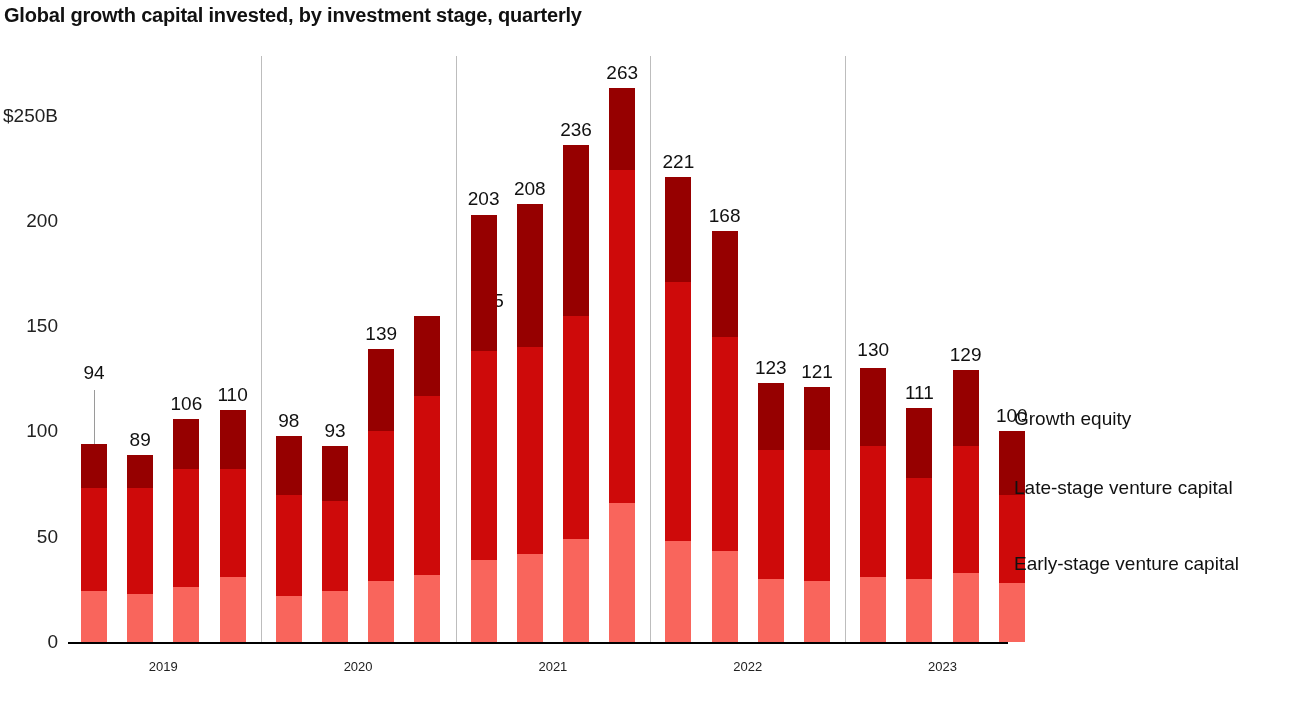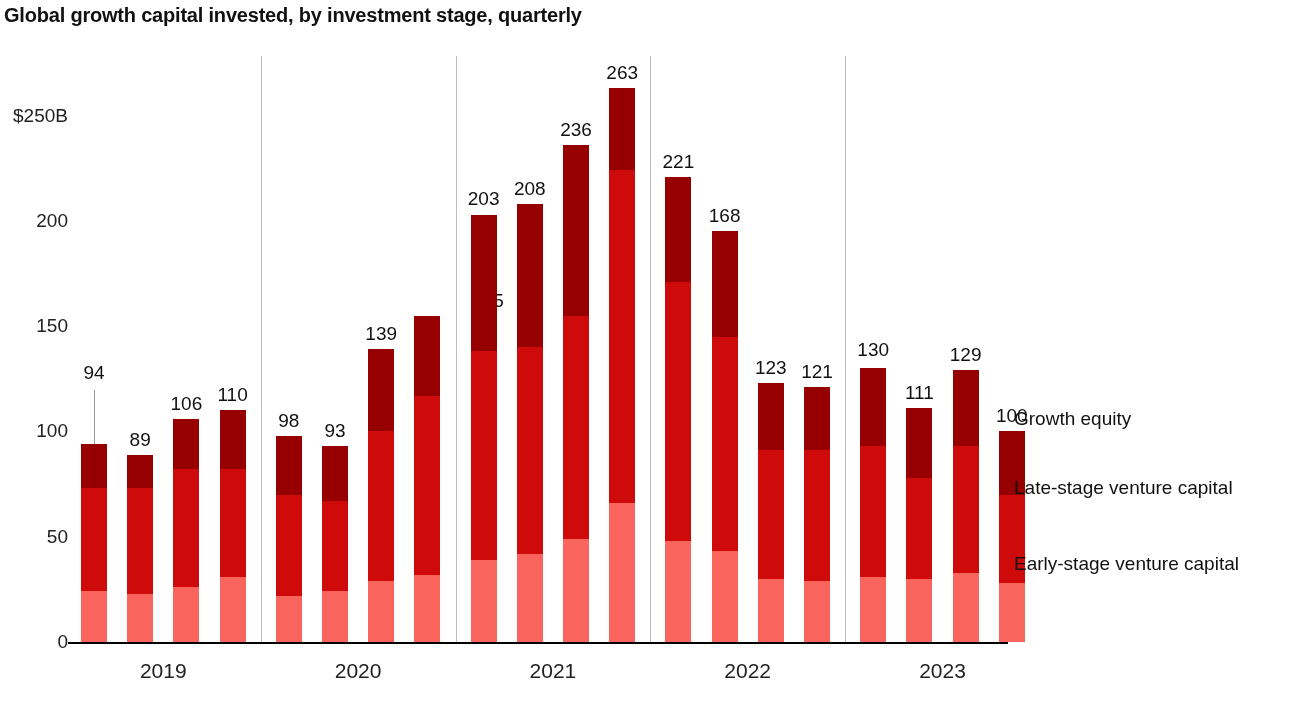--- a/index.html
+++ b/index.html
@@ -13,21 +13,21 @@
     position:absolute;left:4px;top:4px;
     font-size:20px;font-weight:bold;letter-spacing:-0.2px;
     color:#111;white-space:nowrap;
   }
   
   #plot{
     position:absolute;left:68px;top:56px;
     width:940px;height:530px;
   }
   .ytick{
-    position:absolute;right:100%;
+    position:absolute;right:100%;margin-right:10px;
     transform:translateY(-50%);
     font-size:19px;color:#222;white-space:nowrap;text-align:right;
   }
   .sep{
     position:absolute;top:0;bottom:0;width:1px;background:#bdbdbd;
   }
   #baseline{
     position:absolute;left:0;width:940px;height:2px;background:#000;
     top:586px;
   }
@@ -37,21 +37,21 @@
   .seg{width:100%;display:block;}
   .barlabel{
     position:absolute;font-size:19px;color:#111;
     transform:translateX(-50%);white-space:nowrap;
   }
   #needle{
     position:absolute;width:1px;background:#9a9a9a;
   }
   
   .xlabel{
-    position:absolute;font-size:21px;color:#222;
+    position:absolute;font-size:13px;color:#222;
     transform:translateX(-50%);white-space:nowrap;
   }
   
   .legend-entry{
     position:absolute;left:1014px;font-size:19px;color:#111;white-space:nowrap;
   }
   
   #footer{
     position:absolute;left:2px;top:655px;width:1288px;
     font-size:14.5px;line-height:19px;color:#111;

